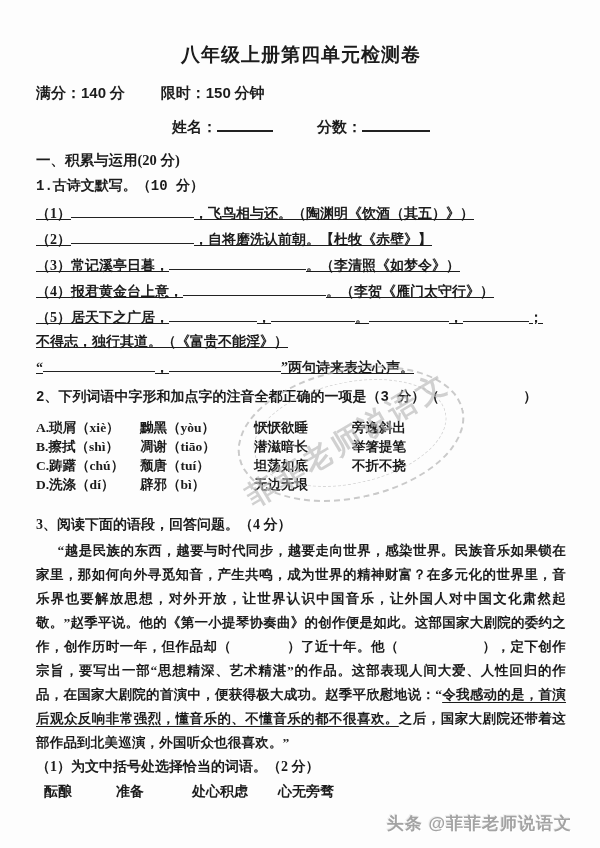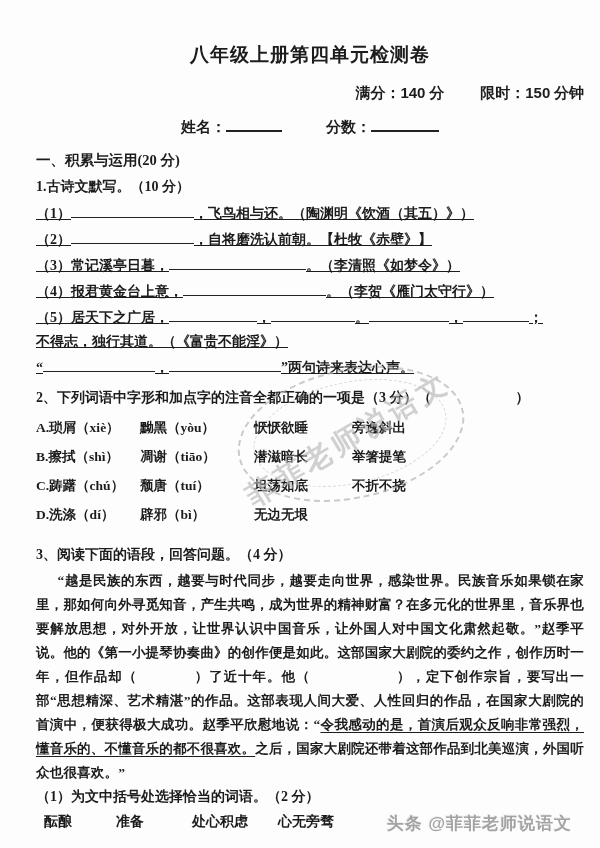--- a/index.html
+++ b/index.html
@@ -7,32 +7,32 @@
     position:relative;
     width:600px;height:848px;
     background:#fdfdfd;
     font-family:"Liberation Serif","DejaVu Serif",serif;
     color:#1c1c1c;
     overflow:hidden;
   }
   .content{
     position:relative;
     z-index:2;
-    padding:42px 16px 0 36px;
+    padding:42px 34px 0 36px;
   }
   .title{
     text-align:center;
     font-size:19px;
     font-weight:700;
     letter-spacing:1px;
     line-height:26px;
   }
   .meta-line{
     margin-top:15px;
-    text-align:right;
+    text-align:left;
     font-size:15px;
     font-weight:700;
     line-height:20px;
   }
   .meta-num{
     font-family:"Liberation Sans","DejaVu Sans",sans-serif;
     font-weight:700;
   }
   .meta-gap{display:inline-block;width:36px;}
   .name-line{
@@ -53,39 +53,40 @@
     margin-top:13px;
     font-size:14.5px;
     font-weight:700;
     line-height:19px;
   }
   .q-heading{
     margin-top:7px;
     font-size:14px;
     font-weight:600;
     line-height:19px;
+    font-family:Liberation Mono, monospace;
   }
   .item{
     margin-top:8px;
     font-size:14px;
     font-weight:600;
     line-height:16px;
     white-space:nowrap;
     text-decoration:underline;
   }
   .bl{
     display:inline-block;
     border-bottom:1.4px solid #222;
     height:13px;
     vertical-align:baseline;
   }
   .opt-grid{
     display:grid;
     grid-template-columns:104px 114px 98px auto;
-    row-gap:14px;
+    row-gap:4px;
     margin-top:13px;
     font-size:13.5px;
     font-weight:600;
     line-height:15px;
   }
   .q3-heading{
     margin-top:23px;
     font-size:14px;
     font-weight:600;
     line-height:19px;

